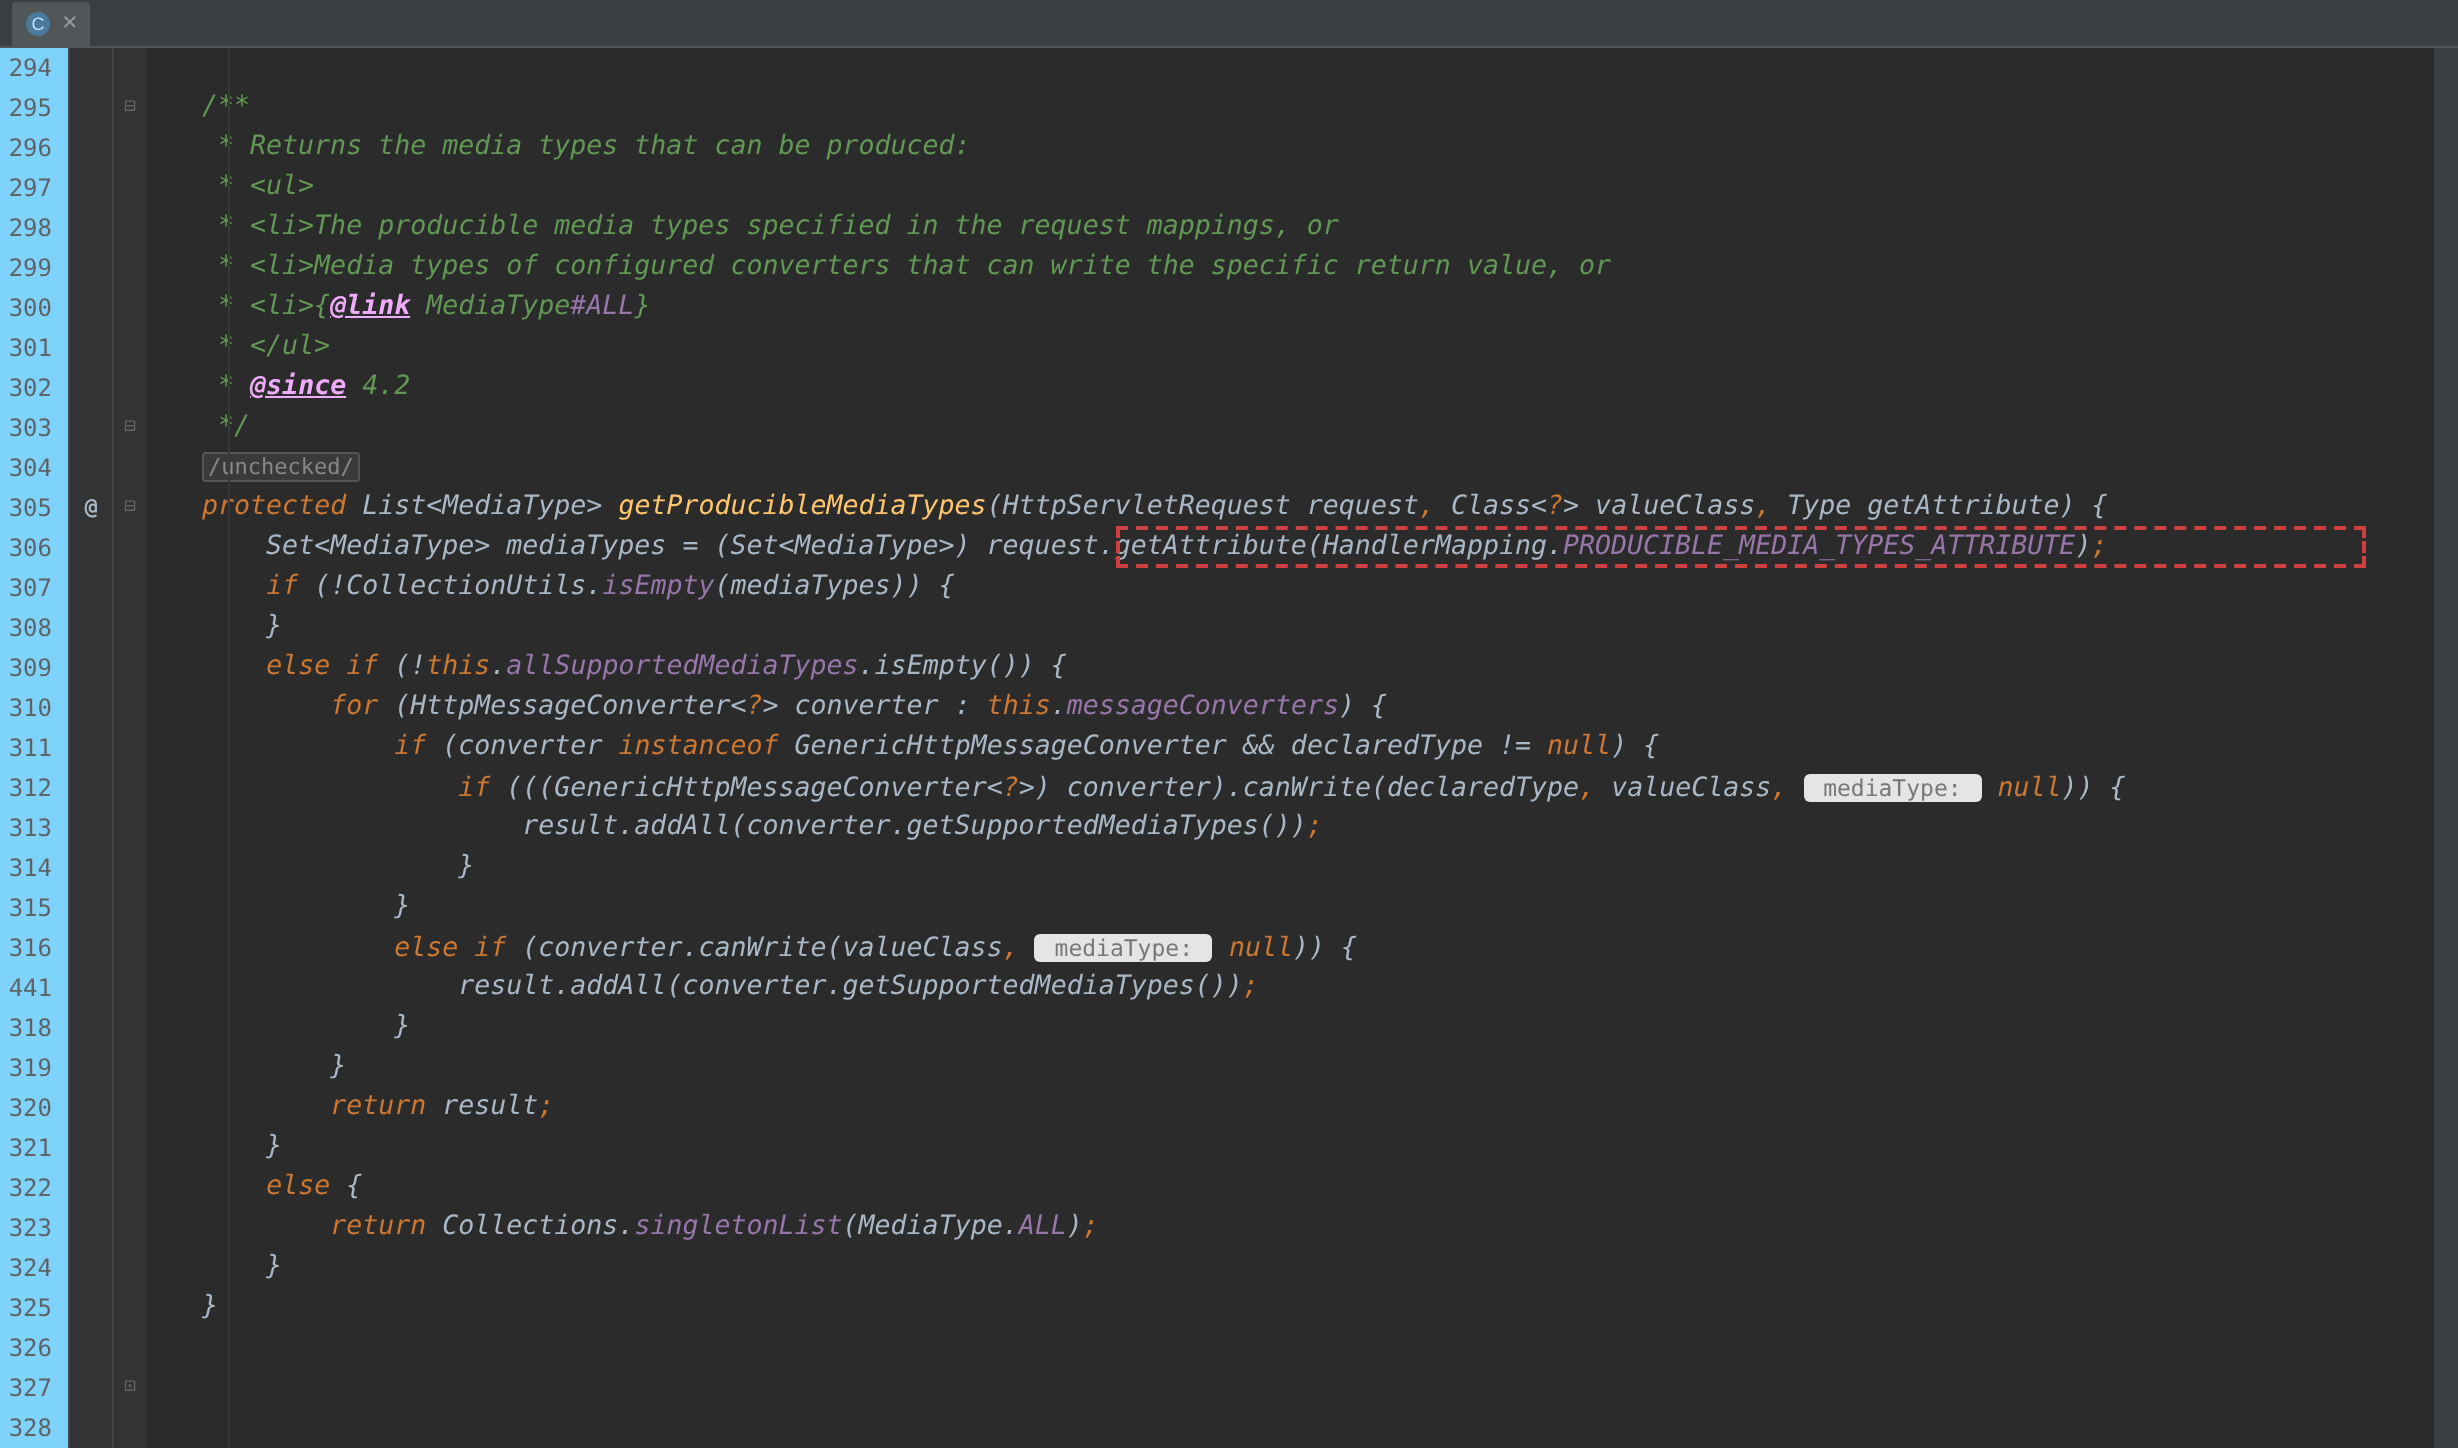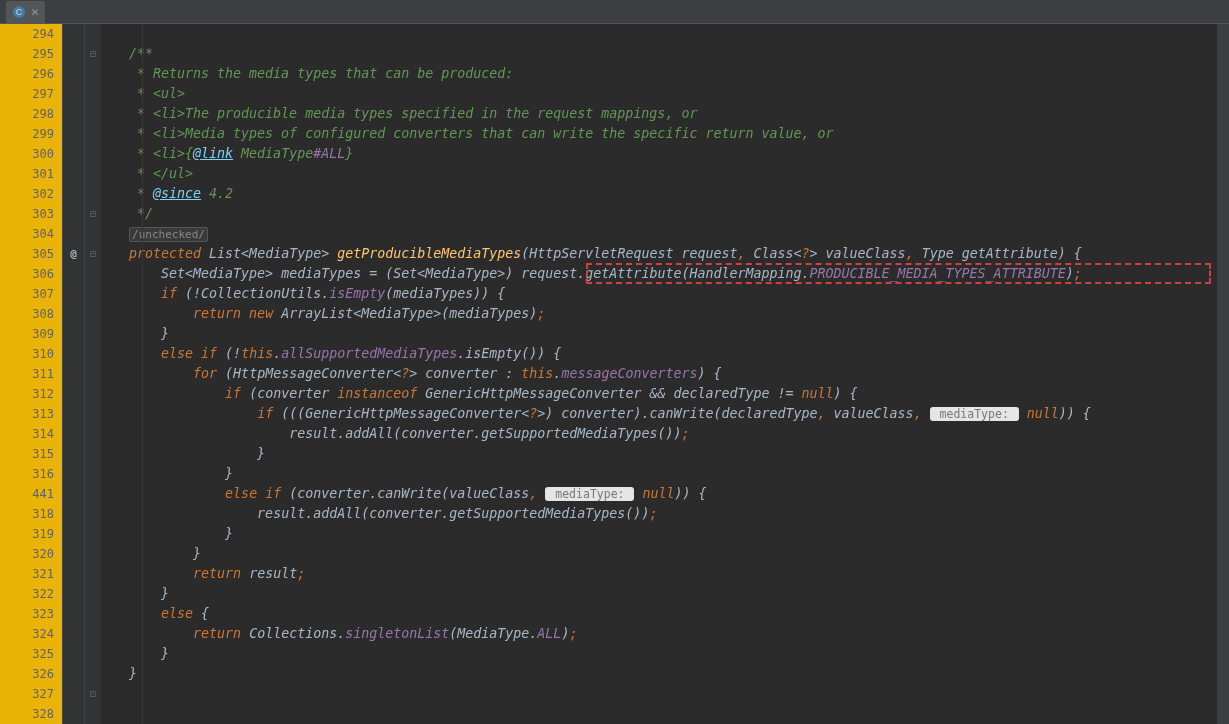--- a/index.html
+++ b/index.html
@@ -47,22 +47,22 @@
   color: #999;
   font-size: 13px;
   cursor: pointer;
 }
 .editor {
   display: flex;
   height: calc(100% - 24px);
   position: relative;
 }
 .gutter {
-  background: #eab308;
-  width: 63px;
+  background: #7dd3fc;
+  width: 35px;
   text-align: right;
   padding-right: 8px;
   color: #606366;
   font-style: normal;
   font-size: 12px;
   border-right: 1px solid #444;
   user-select: none;
 }
 .gutter div { height: 20px; line-height: 20px; }
 .marker-col {
@@ -81,21 +81,21 @@
   background: #2b2b2b;
   position: relative;
 }
 .line {
   height: 20px;
   line-height: 20px;
   white-space: pre;
   padding-left: 4px;
 }
 .c-doc { color: #629755; }
-.c-doctag { color: #7dd3fc; font-weight: normal; text-decoration: underline;}
+.c-doctag { color: #f0abfc; font-weight: bold; text-decoration: underline;}
 .c-keyword { color: #cc7832; }
 .c-method { color: #ffc66d; }
 .c-static { color: #9876aa; }
 .c-hint { color:#787878; font-style:normal; background:#e5e5e5; border-radius:3px; padding:0 3px; font-size:11.5px;}
 .c-fold { background:#3a3a3a; color:#888; border:1px solid #555; font-style:normal; padding:0 2px; border-radius:2px; font-size:11px;}
 .c-purple { color: #9876aa; }
 .highlight-box {
   position: absolute;
   border: 2px dashed #d04040;
   pointer-events: none;
@@ -252,21 +252,20 @@
       <div class="line"><span></span><span class="c-doc">    * &lt;li&gt;The producible media types specified in the request mappings, or</span></div>
       <div class="line"><span></span><span class="c-doc">    * &lt;li&gt;Media types of configured converters that can write the specific return value, or</span></div>
       <div class="line"><span></span><span class="c-doc">    * &lt;li&gt;{</span><span class="c-doctag">@link</span><span class="c-doc"> MediaType</span><span class="c-static">#ALL</span><span class="c-doc">}</span></div>
       <div class="line"><span></span><span class="c-doc">    * &lt;/ul&gt;</span></div>
       <div class="line"><span></span><span class="c-doc">    * </span><span class="c-doctag">@since</span><span class="c-doc"> 4.2</span></div>
       <div class="line"><span></span><span class="c-doc">    */</span></div>
       <div class="line"><span>   </span><span class="c-fold">/unchecked/</span></div>
       <div class="line"><span>   </span><span class="c-keyword">protected </span><span>List&lt;MediaType&gt; </span><span class="c-method">getProducibleMediaTypes</span><span>(HttpServletRequest request</span><span class="c-keyword">, </span><span>Class&lt;</span><span class="c-keyword">?</span><span>&gt; valueClass</span><span class="c-keyword">, </span><span>Type getAttribute) {</span></div>
       <div class="line"><span>   </span><span>    Set&lt;MediaType&gt; mediaTypes = (Set&lt;MediaType&gt;) request.getAttribute(HandlerMapping.</span><span class="c-static">PRODUCIBLE_MEDIA_TYPES_ATTRIBUTE</span><span>)</span><span class="c-keyword">;</span></div>
       <div class="line"><span>   </span><span>    </span><span class="c-keyword">if </span><span>(!CollectionUtils.</span><span class="c-static">isEmpty</span><span>(mediaTypes)) {</span></div>
-      <div class="line"><span>   </span><span>        </span><span class="c-keyword">return new </span><span>ArrayList&lt;MediaType&gt;(mediaTypes)</span><span class="c-keyword">;</span></div>
       <div class="line"><span>   </span><span>    }</span></div>
       <div class="line"><span>   </span><span>    </span><span class="c-keyword">else if </span><span>(!</span><span class="c-keyword">this</span><span>.</span><span class="c-purple">allSupportedMediaTypes</span><span>.isEmpty()) {</span></div>
       <div class="line"><span>   </span><span>        </span><span class="c-keyword">for </span><span>(HttpMessageConverter&lt;</span><span class="c-keyword">?</span><span>&gt; converter : </span><span class="c-keyword">this</span><span>.</span><span class="c-purple">messageConverters</span><span>) {</span></div>
       <div class="line"><span>   </span><span>            </span><span class="c-keyword">if </span><span>(converter </span><span class="c-keyword">instanceof </span><span>GenericHttpMessageConverter &amp;&amp; declaredType != </span><span class="c-keyword">null</span><span>) {</span></div>
       <div class="line"><span>   </span><span>                </span><span class="c-keyword">if </span><span>(((GenericHttpMessageConverter&lt;</span><span class="c-keyword">?</span><span>&gt;) converter).canWrite(declaredType</span><span class="c-keyword">, </span><span>valueClass</span><span class="c-keyword">, </span><span class="c-hint"> mediaType: </span><span class="c-keyword"> null</span><span>)) {</span></div>
       <div class="line"><span>   </span><span>                    result.addAll(converter.getSupportedMediaTypes())</span><span class="c-keyword">;</span></div>
       <div class="line"><span>   </span><span>                }</span></div>
       <div class="line"><span>   </span><span>            }</span></div>
       <div class="line"><span>   </span><span>            </span><span class="c-keyword">else if </span><span>(converter.canWrite(valueClass</span><span class="c-keyword">, </span><span class="c-hint"> mediaType: </span><span class="c-keyword"> null</span><span>)) {</span></div>
       <div class="line"><span>   </span><span>                result.addAll(converter.getSupportedMediaTypes())</span><span class="c-keyword">;</span></div>

